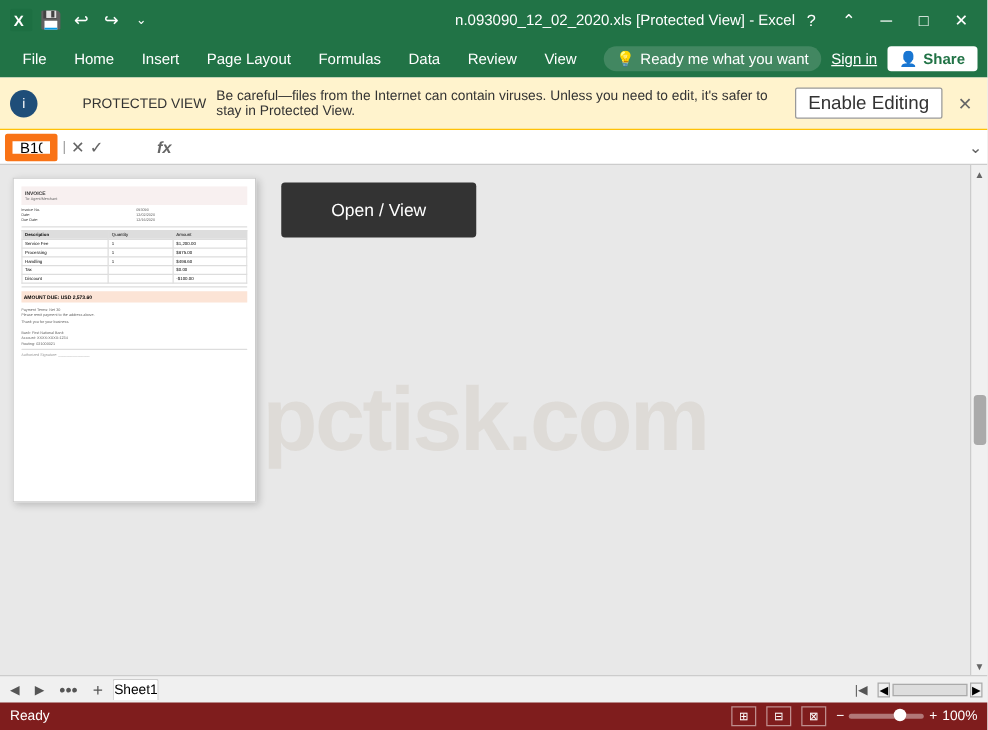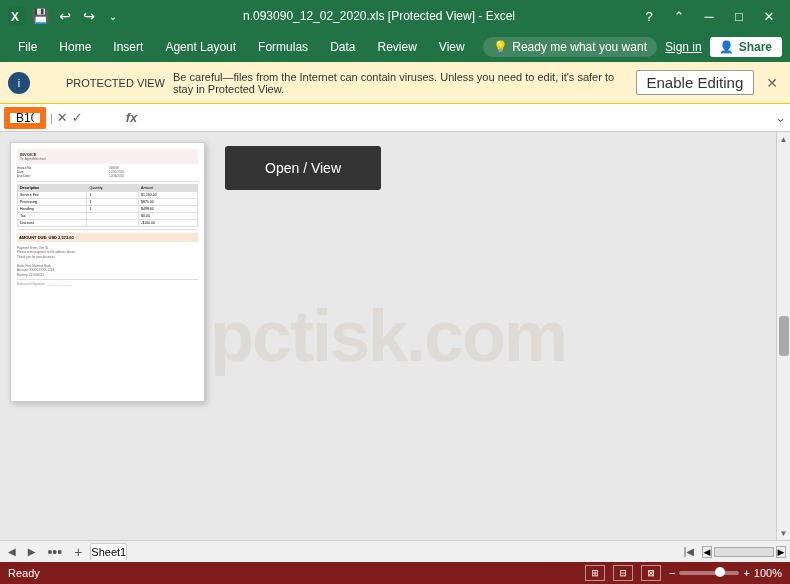--- a/index.html
+++ b/index.html
@@ -9,21 +9,21 @@
     .title-bar {
       background: #217346;
       color: white;
       height: 32px;
       display: flex;
       align-items: center;
       justify-content: space-between;
       padding: 0 8px;
     }
     .title-bar-left { display: flex; align-items: center; gap: 6px; }
-    .title-bar-center { flex: 1; text-align: center; font-size: 12px; }
+    .title-bar-center { flex: 1; text-align: right; font-size: 12px; }
     .title-bar-right { display: flex; align-items: center; gap: 4px; }
     .tb-icon { width: 18px; height: 18px; display: flex; align-items: center; justify-content: center; color: white; font-size: 14px; cursor: pointer; }
     .tb-btn { width: 26px; height: 26px; display: flex; align-items: center; justify-content: center; color: white; cursor: pointer; font-size: 13px; border-radius: 2px; }
     .tb-close { background: none; }
 
     
     .menu-bar {
       background: #217346;
       color: white;
       height: 30px;
@@ -314,21 +314,21 @@
     <div class="tb-btn">─</div>
     <div class="tb-btn">□</div>
     <div class="tb-btn tb-close">✕</div>
   </div>
 </div>
 
 <div class="menu-bar">
   <div class="menu-item">File</div>
   <div class="menu-item">Home</div>
   <div class="menu-item">Insert</div>
-  <div class="menu-item">Agent Layout</div>
+  <div class="menu-item">Page Layout</div>
   <div class="menu-item">Formulas</div>
   <div class="menu-item">Data</div>
   <div class="menu-item">Review</div>
   <div class="menu-item">View</div>
   <div class="menu-bar-right">
     <div class="tell-me">
       <span>💡</span>
       <span>Ready me what you want</span>
     </div>
     <div class="sign-in-btn">Sign in</div>

